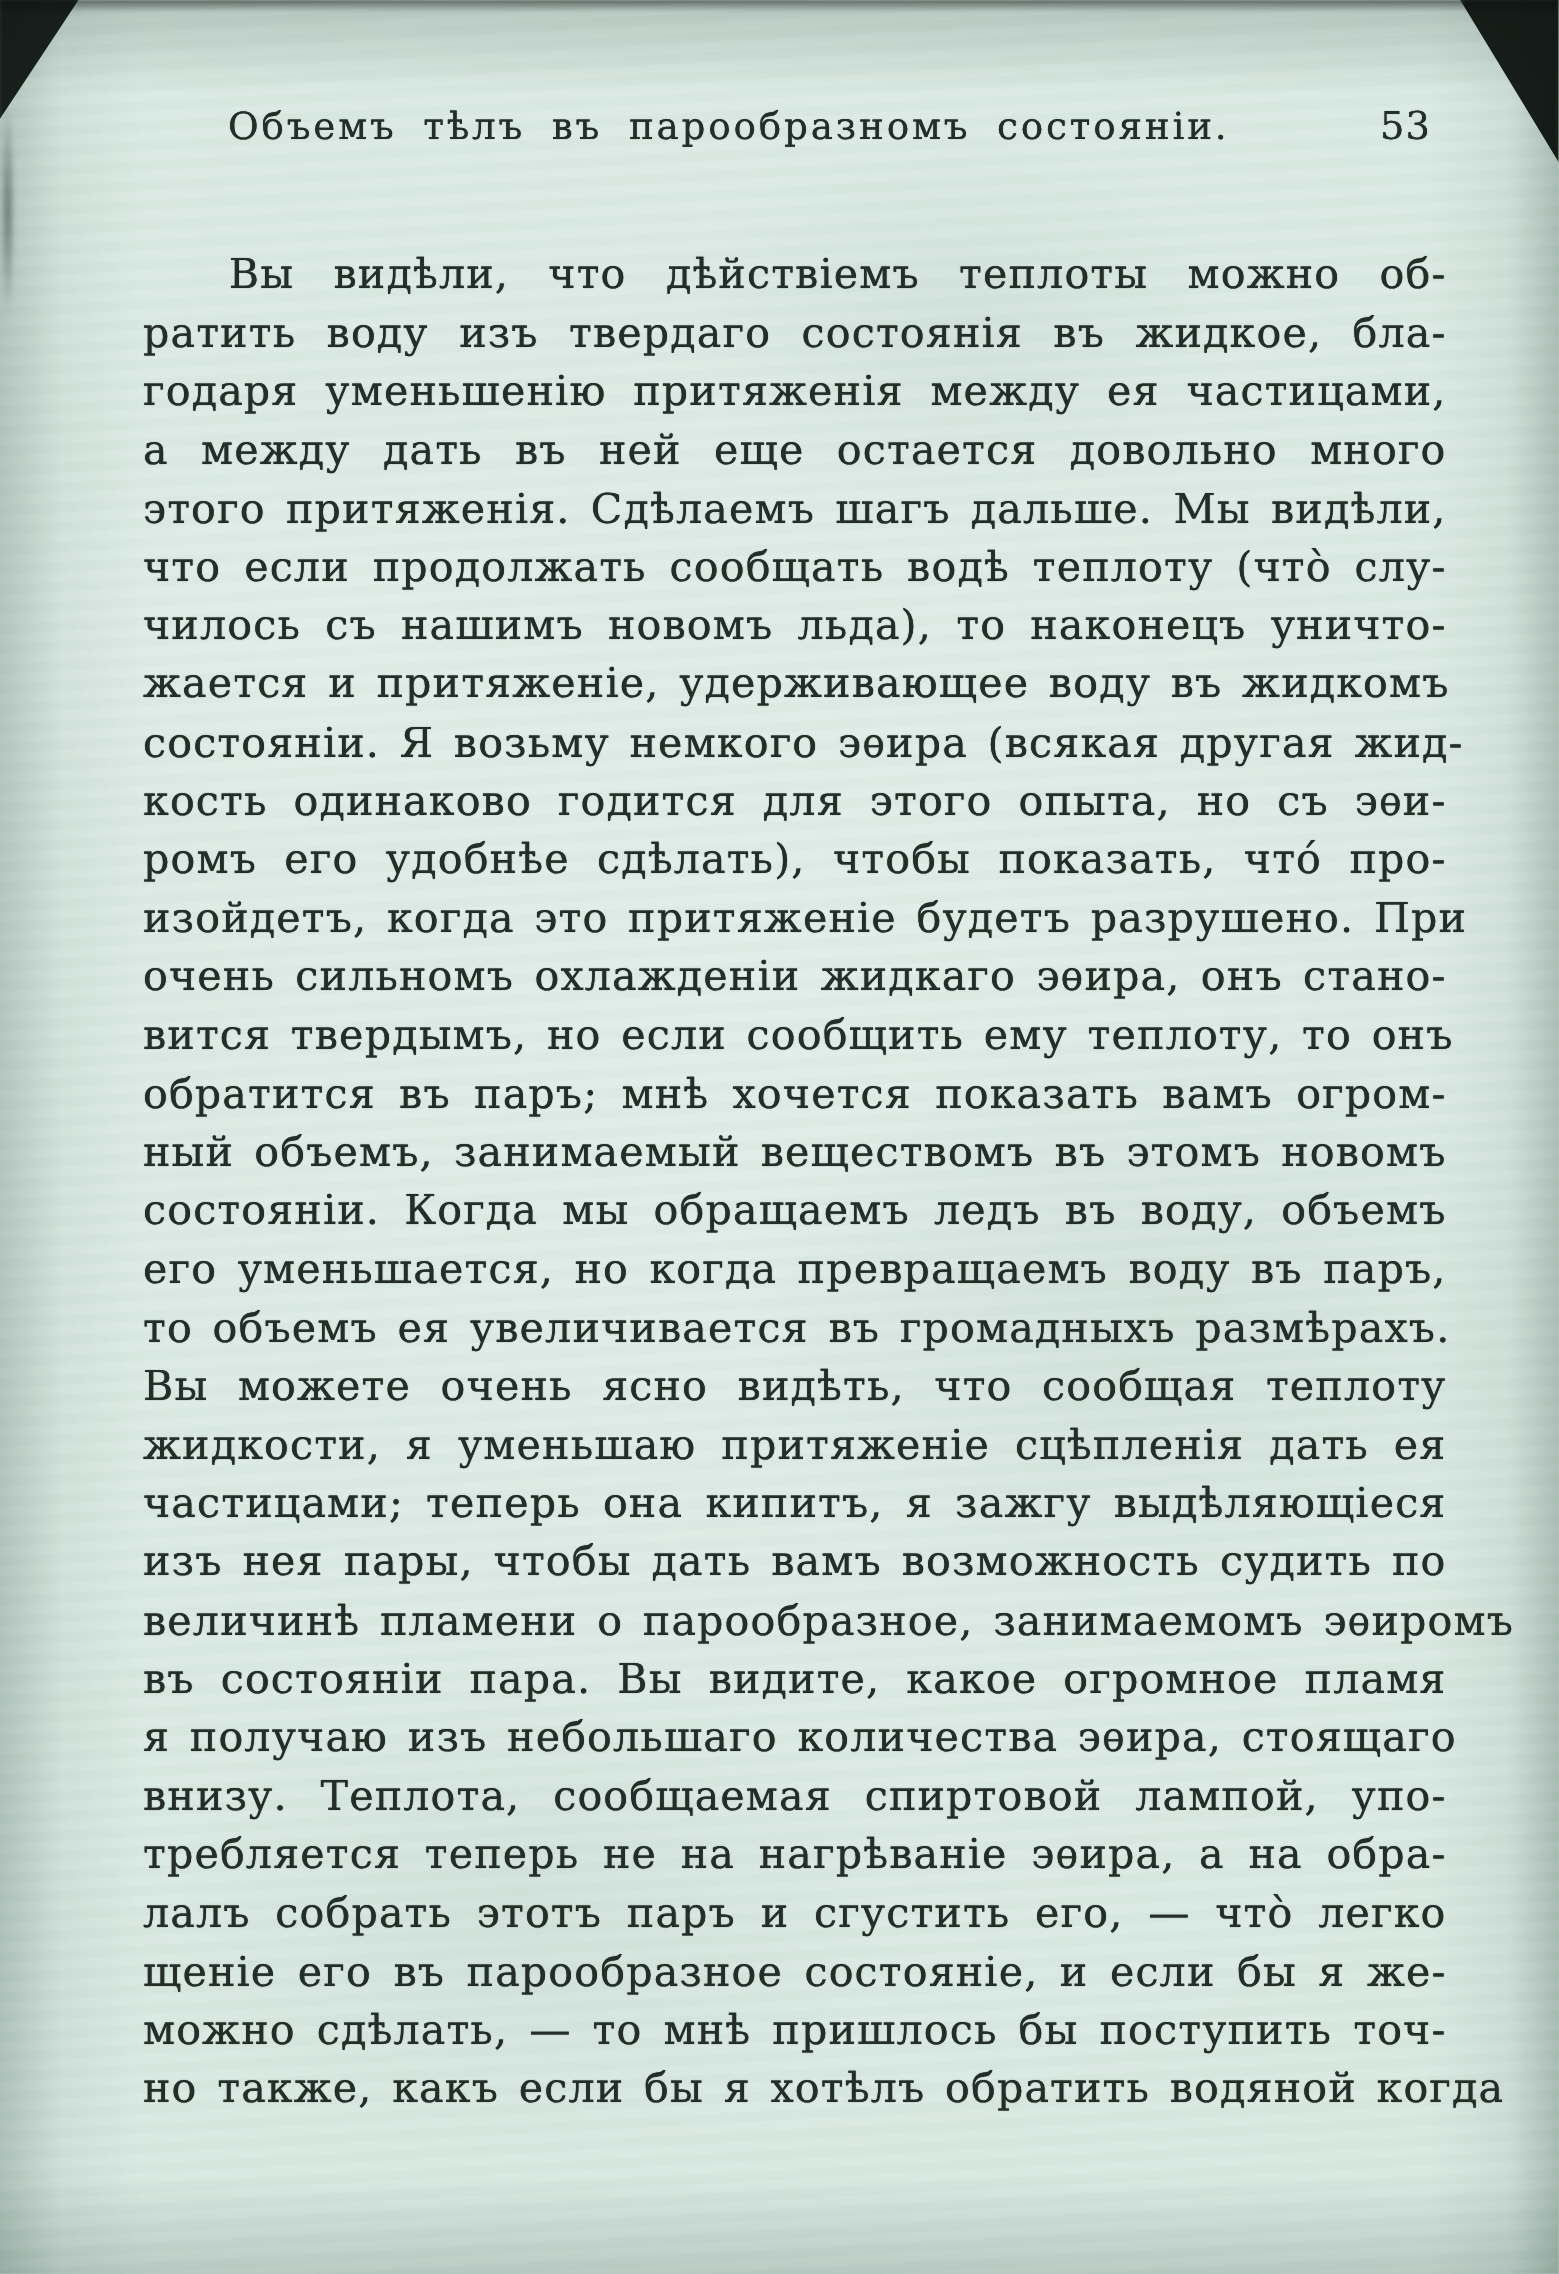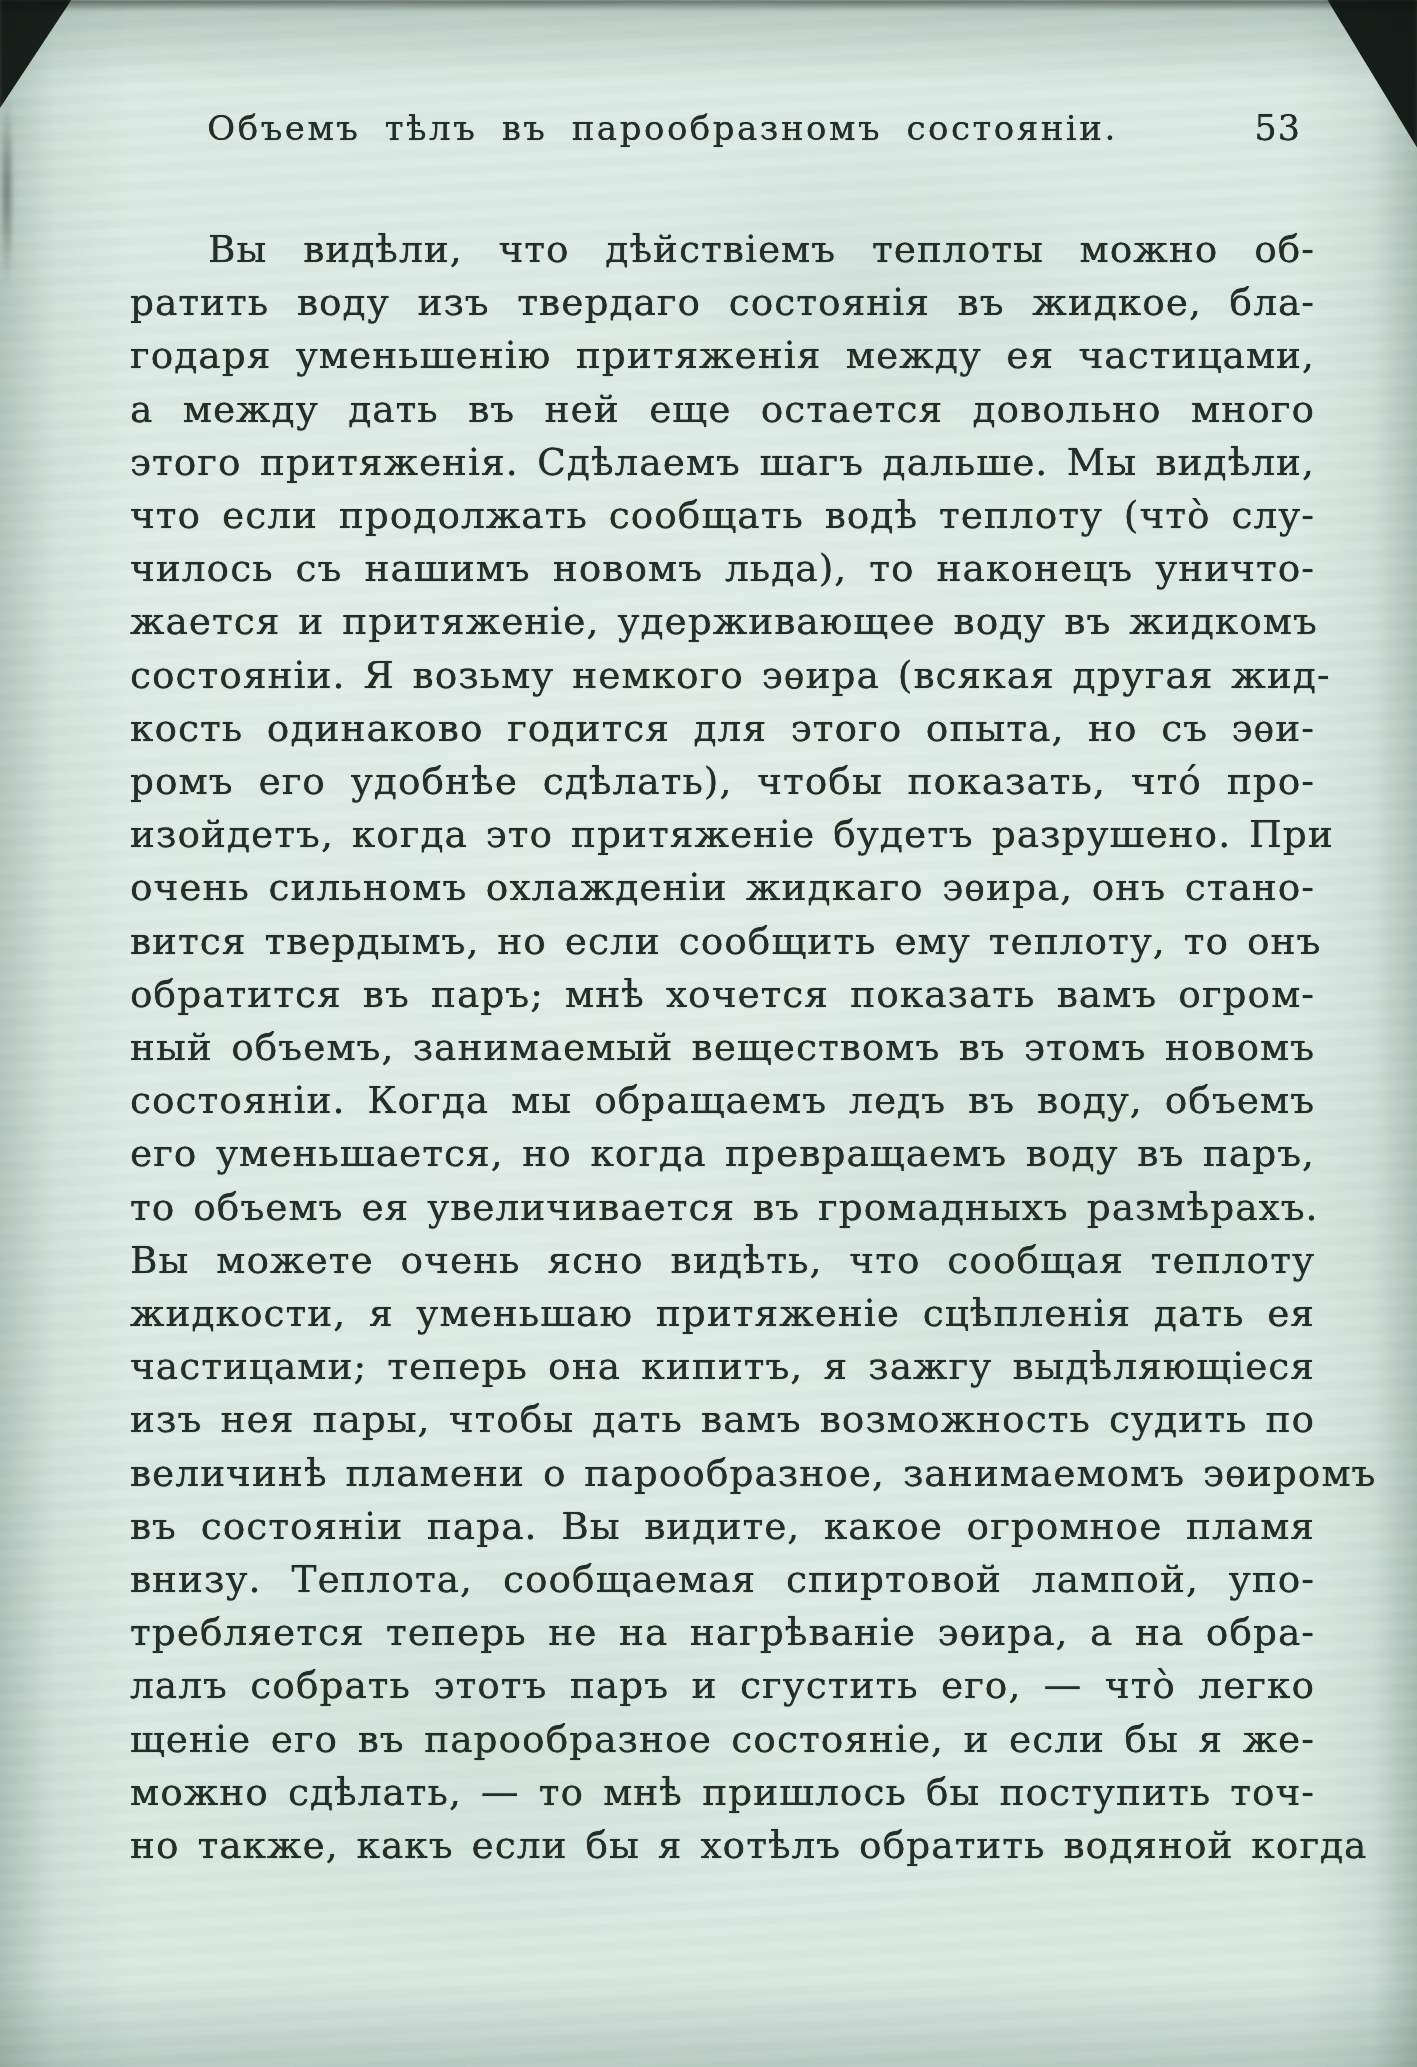--- a/index.html
+++ b/index.html
@@ -57,21 +57,21 @@
     filter:blur(1px);
   }
   .edge-left-smudge{
     top:96px;left:0;width:14px;height:190px;
     background:radial-gradient(closest-side, rgba(20,30,25,0.45), transparent);
     filter:blur(2px);
   }
 
   .page-header{
     position:absolute;
-    top:108px;left:130px;width:1185px;
+    top:95px;left:130px;width:1185px;
     color:var(--ink);
   }
   .running-title{
     text-align:center;
     padding-right:120px;
     font-size:34px;
     letter-spacing:2.5px;
     word-spacing:11px;
     text-shadow:0 0 0.7px currentColor;
     white-space:nowrap;
@@ -136,20 +136,21 @@
       <div class="line">ный объемъ, занимаемый веществомъ въ этомъ новомъ</div>
       <div class="line">состояніи. Когда мы обращаемъ ледъ въ воду, объемъ</div>
       <div class="line">его уменьшается, но когда превращаемъ воду въ паръ,</div>
       <div class="line">то объемъ ея увеличивается въ громадныхъ размѣрахъ.</div>
       <div class="line">Вы можете очень ясно видѣть, что сообщая теплоту</div>
       <div class="line">жидкости, я уменьшаю притяженіе сцѣпленія дать ея</div>
       <div class="line">частицами; теперь она кипитъ, я зажгу выдѣляющіеся</div>
       <div class="line">изъ нея пары, чтобы дать вамъ возможность судить по</div>
       <div class="line">величинѣ пламени о парообразное, занимаемомъ эѳиромъ</div>
       <div class="line">въ состояніи пара. Вы видите, какое огромное пламя</div>
+      <div class="line">я получаю изъ небольшаго количества эѳира, стоящаго</div>
       <div class="line">внизу. Теплота, сообщаемая спиртовой лампой, упо-</div>
       <div class="line">требляется теперь не на нагрѣваніе эѳира, а на обра-</div>
       <div class="line">лалъ собрать этотъ паръ и сгустить его, — что̀ легко</div>
       <div class="line">щеніе его въ парообразное состояніе, и если бы я же-</div>
       <div class="line">можно сдѣлать, — то мнѣ пришлось бы поступить точ-</div>
       <div class="line">но также, какъ если бы я хотѣлъ обратить водяной когда</div>
     </main>
 </div>
 
 </body></html>

